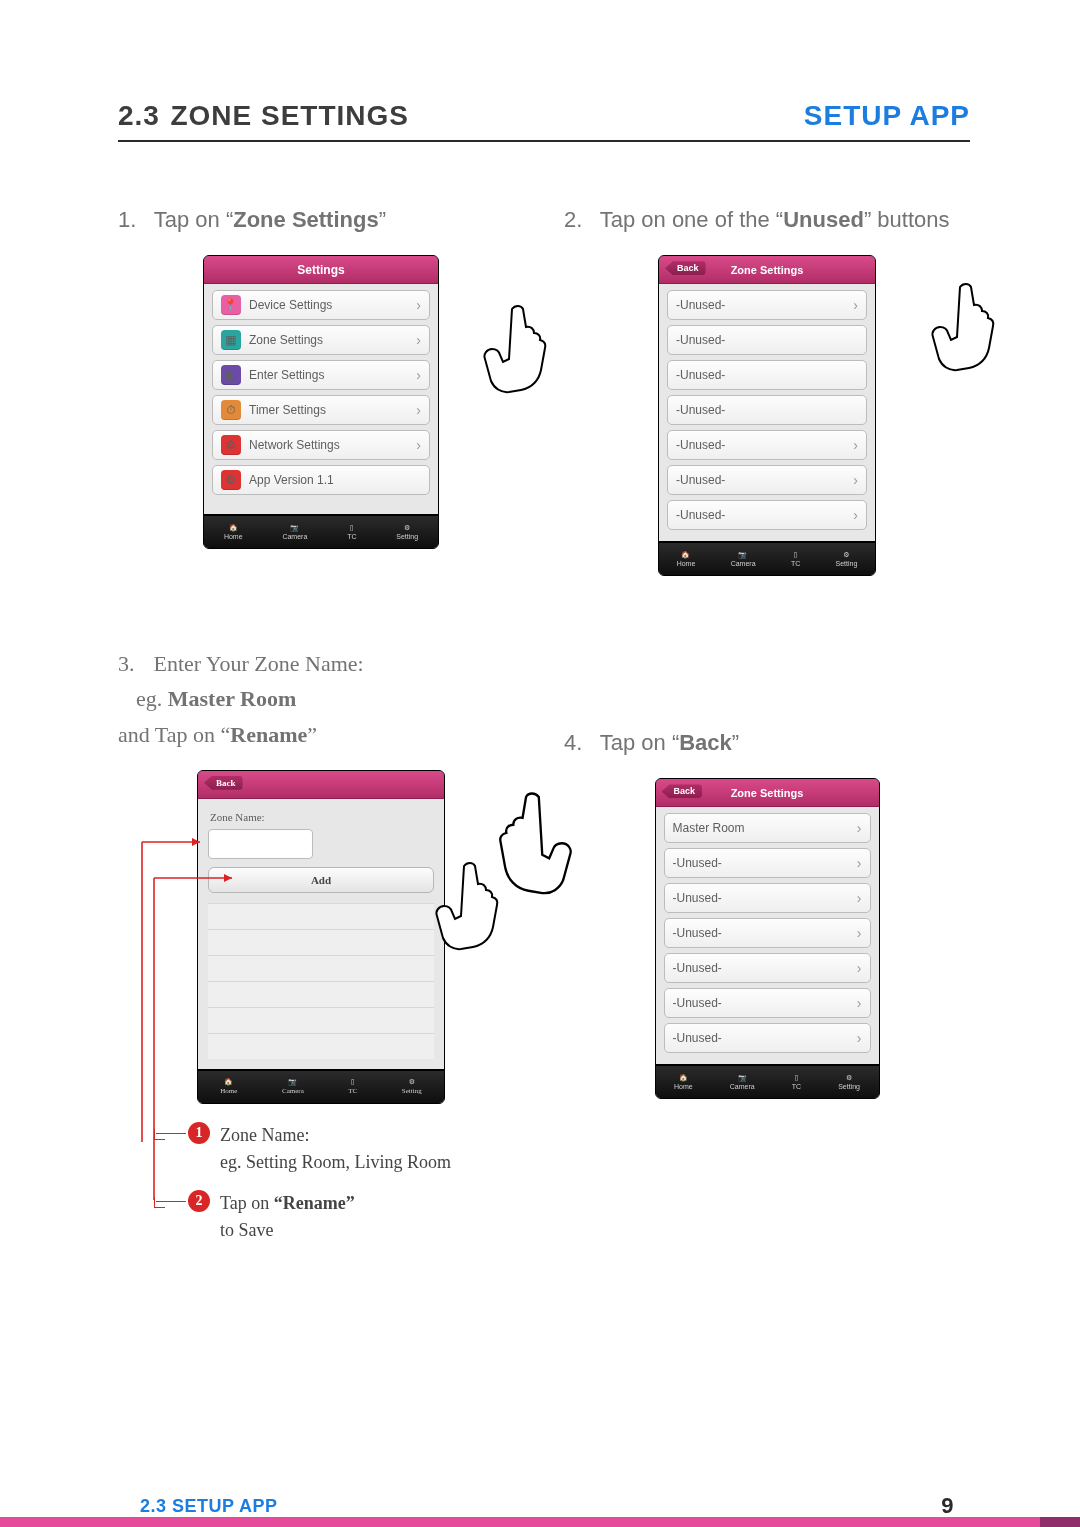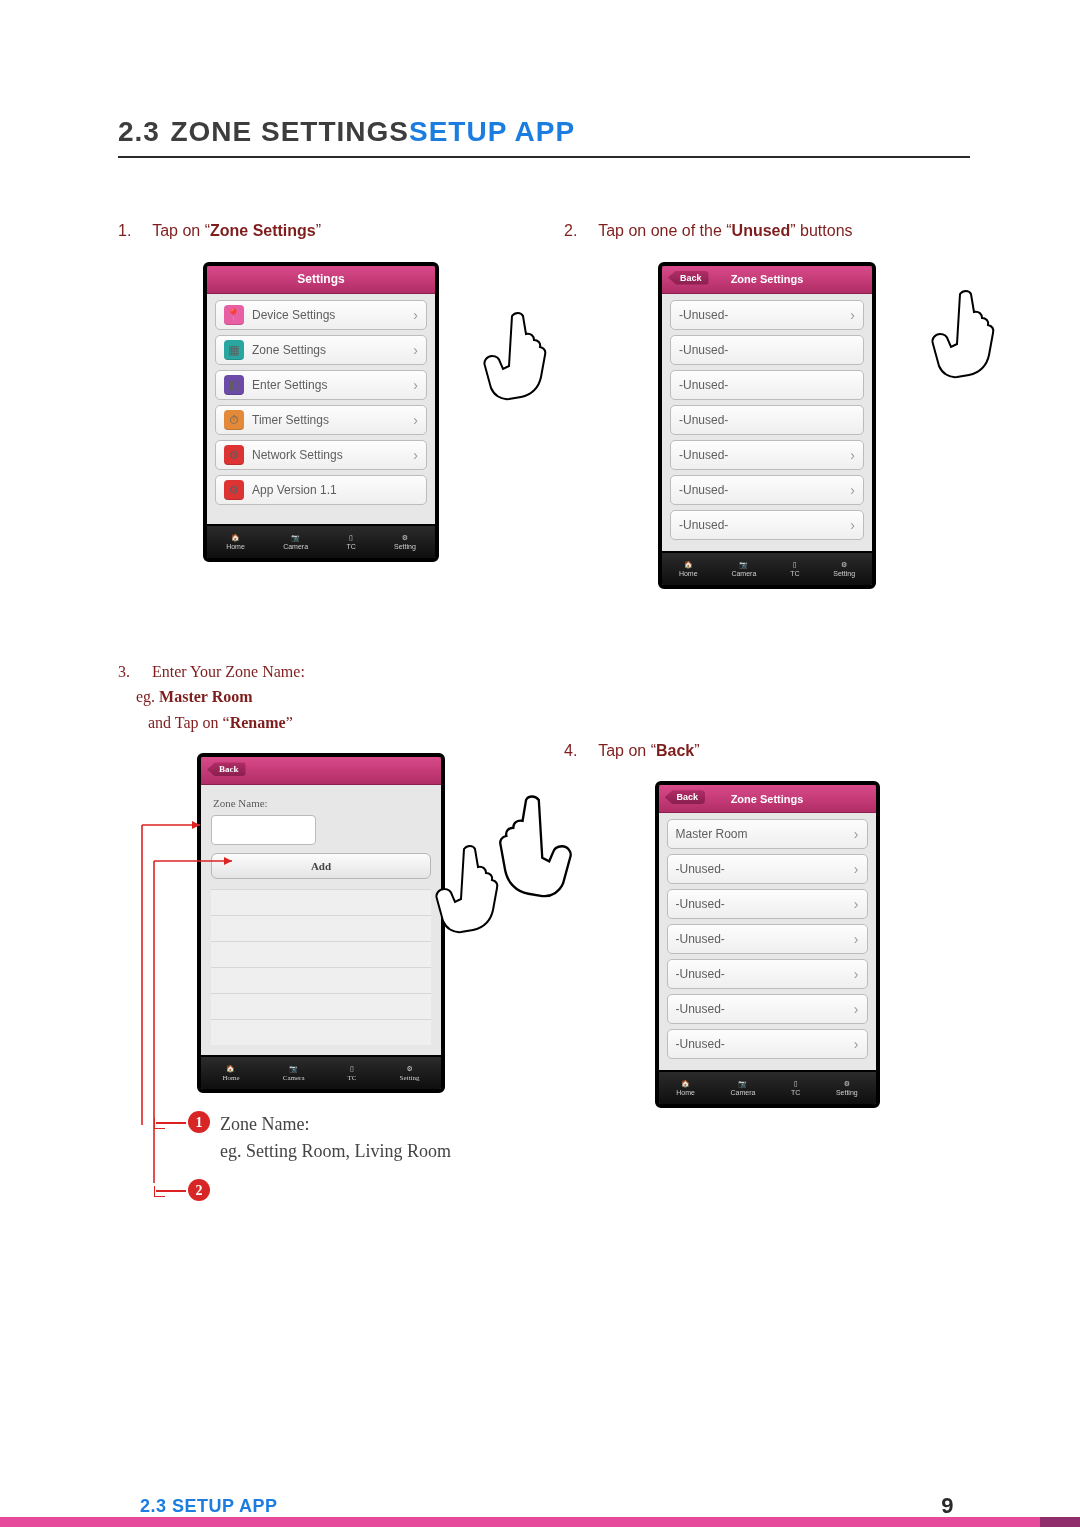--- a/index.html
+++ b/index.html
@@ -1,34 +1,34 @@
 <!DOCTYPE html>
 <html><head>
 <meta charset="utf-8">
 <style>
   * { box-sizing: border-box; margin: 0; padding: 0; }
   html, body { width: 1080px; height: 1527px; font-family: Arial, Helvetica, sans-serif; background: #fff; color: #3a3a3a; }
   .page { padding: 100px 110px 40px 118px; position: relative; height: 1527px; }
   
-  .header-row { display: flex; align-items: baseline; margin-bottom: 8px; margin-top: 16px; }
+  .header-row { display: flex; justify-content: space-between; align-items: baseline; margin-bottom: 8px; }
   .section-number { font-size: 28px; font-weight: 700; letter-spacing: 1px; color: #3d3d3d; }
   .section-title   { font-size: 28px; font-weight: 800; letter-spacing: 1px; color: #3d3d3d; margin-left: 6px; }
   .setup-app { font-size: 28px; font-weight: 800; letter-spacing: 1px; color: #1c7de0; }
   .hr { height: 2px; background: #2a2a2a; margin-bottom: 60px; }
   
   .steps { display: grid; grid-template-columns: 1fr 1fr; column-gap: 40px; row-gap: 70px; }
   .step { }
-  .step-caption { font-size: 16px; color: #7f1d1d; line-height: 1.6; margin-bottom: 18px; }
+  .step-caption { font-size: 22px; color: #737373; line-height: 1.6; margin-bottom: 18px; }
   .step-caption .num { display: inline-block; width: 30px; }
   .step-caption b { font-weight: 700; }
   
   .phone-wrap { display: flex; justify-content: center; position: relative; }
   .phone {
     width: 236px; position: relative;
-    border: 4px solid #000000; border-radius: 6px; overflow: hidden;
+    border: 1px solid #000000; border-radius: 6px; overflow: hidden;
     background: #e7e7e7;
     box-shadow: 0 0 0 1px #000 inset;
   }
   .phone .titlebar {
     background: linear-gradient(#d94a8a,#b12d66);
     height: 28px; display:flex; align-items:center; justify-content:center;
     font-size: 12px; font-weight: 700; color:#fff; position: relative;
     border-bottom: 1px solid #8a1f4f;
   }
   .phone .titlebar.small { font-size: 11px; }
@@ -256,21 +256,21 @@
             </svg>
         </div>
       </div>
     </div>
 
     <div class="step step3-area">
       <p class="step-caption">
         <span class="num">3.</span>
         <span>Enter Your Zone Name:</span><br>
         <span style="margin-left:18px">eg. </span><b>Master Room</b><br>
-        <span style="margin-left:30px">and Tap on “</span><b>Rename</b><span>”</span>
+        <span style="">and Tap on “</span><b>Rename</b><span>”</span>
       </p>
 
       <div class="phone-wrap" style="justify-content:center; position:relative;">
         <div class="phone phone3">
           <div class="titlebar small">
             <span class="back-pill">Back</span>
           </div>
           <div class="body">
             <div class="zone-label">Zone Name:</div>
             <div class="input-box"></div>
@@ -329,20 +329,24 @@
           <span class="lead"></span>
           <span class="bul">1</span>
           <div>
             <span>Zone Name:</span><br>
             <span>eg. Setting Room, Living Room</span>
           </div>
         </div>
         <div class="n-row">
           <span class="lead"></span>
           <span class="bul">2</span>
+          <div>
+            <span>Tap on  </span><b>“Rename”</b><br>
+            <span>to Save</span>
+          </div>
         </div>
       </div>
     </div>
 
     <div class="step">
       <p class="step-caption" style="margin-top:79px">
         <span class="num">4.</span>
         <span>Tap on “</span><b>Back</b><span>”</span>
       </p>
       <div class="phone-wrap" style="position:relative; justify-content:center;">

